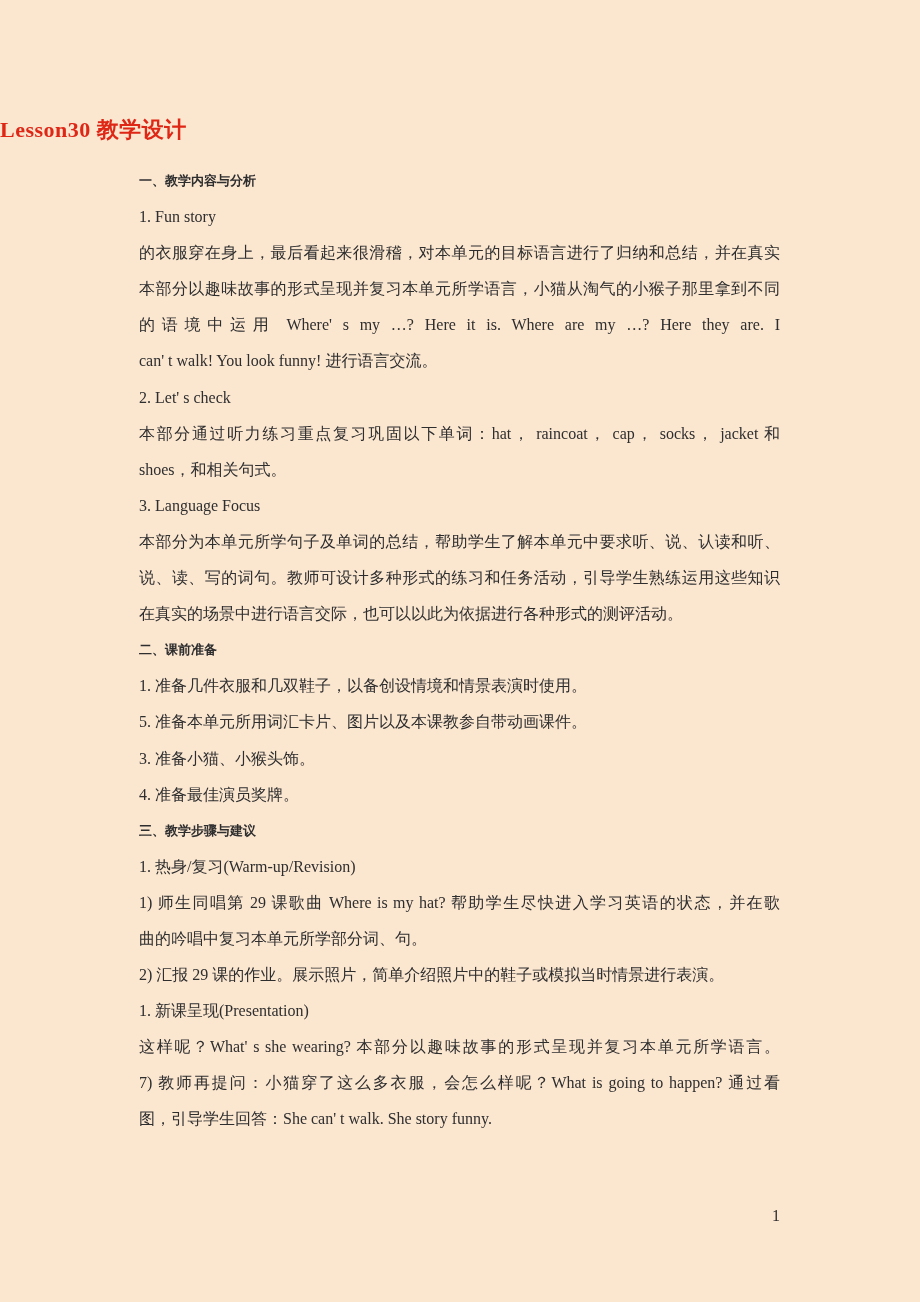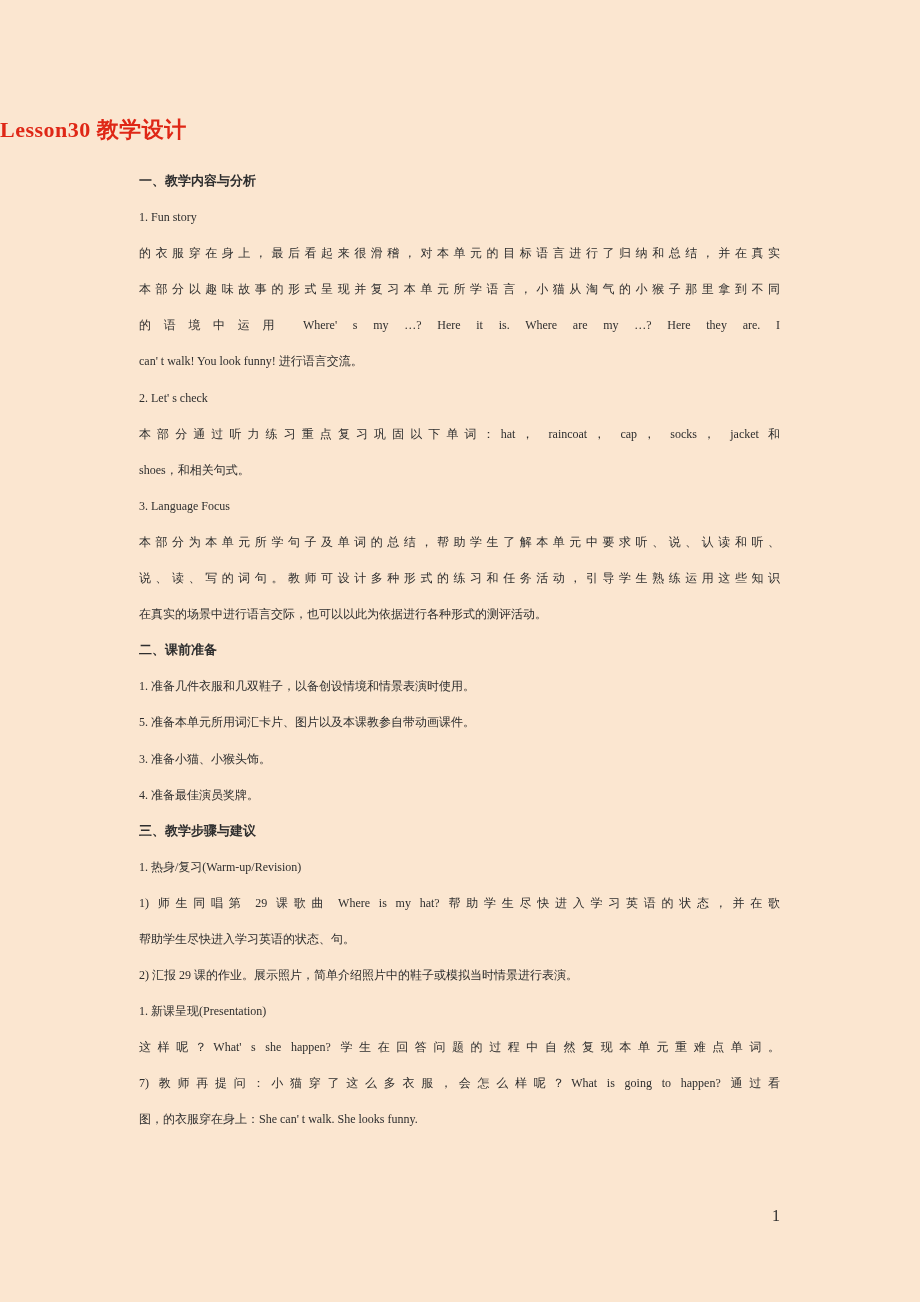--- a/index.html
+++ b/index.html
@@ -30,21 +30,21 @@
   }
   .doc-body {
     position: absolute;
     left: 139px;
     top: 163px;
     width: 641px;
   }
   .line {
     height: 36.1px;
     line-height: 36.1px;
-    font-size: 12px;
+    font-size: 16px;
     white-space: nowrap;
   }
   .line.heading {
     font-weight: bold;
     font-size: 13px;
   }
   .line.justify {
     white-space: normal;
     text-align: justify;
     text-align-last: justify;
@@ -81,22 +81,22 @@
       <div class="line justify">说、读、写的词句。教师可设计多种形式的练习和任务活动，引导学生熟练运用这些知识</div>
       <div class="line">在真实的场景中进行语言交际，也可以以此为依据进行各种形式的测评活动。</div>
       <div class="line heading">二、课前准备</div>
       <div class="line">1. 准备几件衣服和几双鞋子，以备创设情境和情景表演时使用。</div>
       <div class="line">5. 准备本单元所用词汇卡片、图片以及本课教参自带动画课件。</div>
       <div class="line">3. 准备小猫、小猴头饰。</div>
       <div class="line">4. 准备最佳演员奖牌。</div>
       <div class="line heading">三、教学步骤与建议</div>
       <div class="line">1. 热身/复习(Warm-up/Revision)</div>
       <div class="line justify">1) 师生同唱第 29 课歌曲 Where is my hat? 帮助学生尽快进入学习英语的状态，并在歌</div>
-      <div class="line">帮助学生尽快进入学习英语的状态、句。</div>
+      <div class="line">曲的吟唱中复习本单元所学部分词、句。</div>
       <div class="line">2) 汇报 29 课的作业。展示照片，简单介绍照片中的鞋子或模拟当时情景进行表演。</div>
       <div class="line">1. 新课呈现(Presentation)</div>
-      <div class="line justify">这样呢？What' s she happen? 学生在回答问题的过程中自然复现本单元重难点单词。</div>
+      <div class="line justify">这样呢？What' s she wearing? 本部分以趣味故事的形式呈现并复习本单元所学语言。</div>
       <div class="line justify">7) 教师再提问：小猫穿了这么多衣服，会怎么样呢？What is going to happen? 通过看</div>
-      <div class="line">图，的衣服穿在身上：She can' t walk. She looks funny.</div>
+      <div class="line">图，引导学生回答：She can' t walk. She story funny.</div>
     </div>
 
   <div class="page-number">1</div>
 </div>
 
 </body></html>

